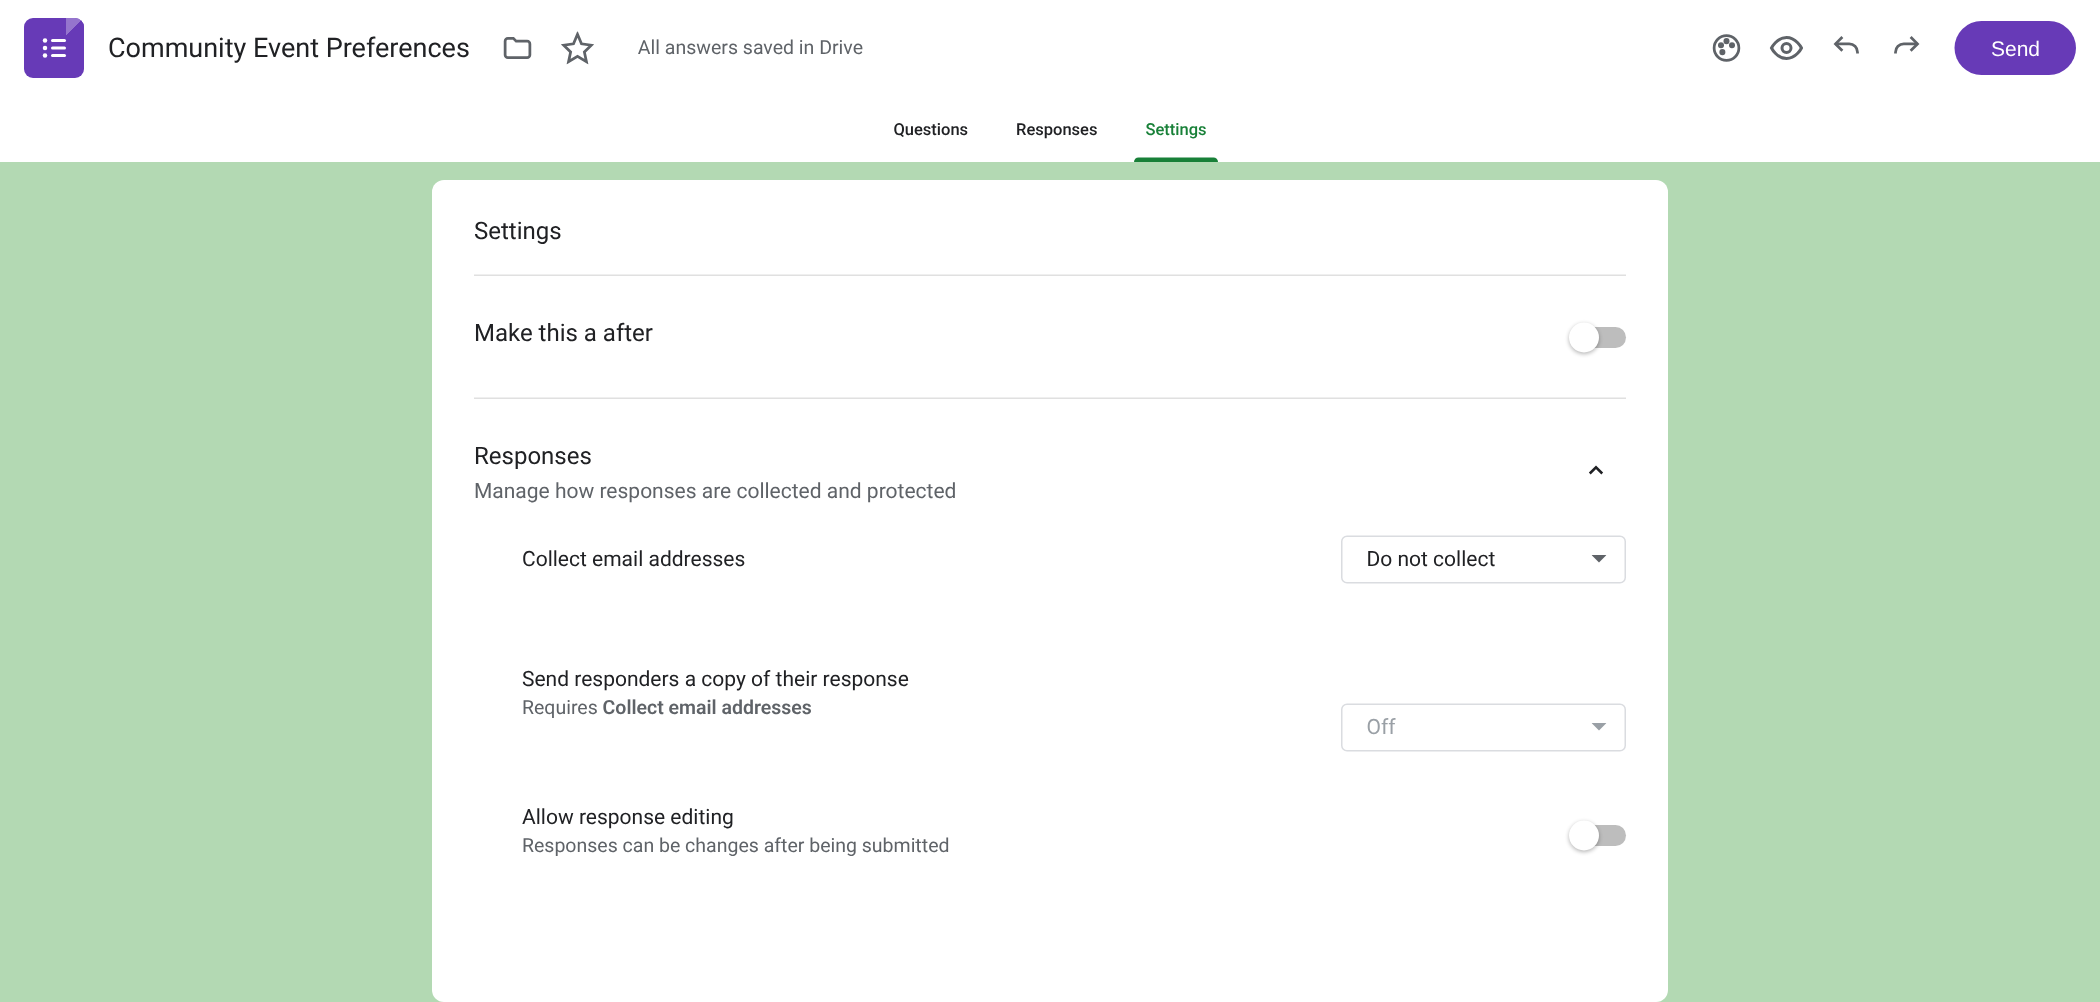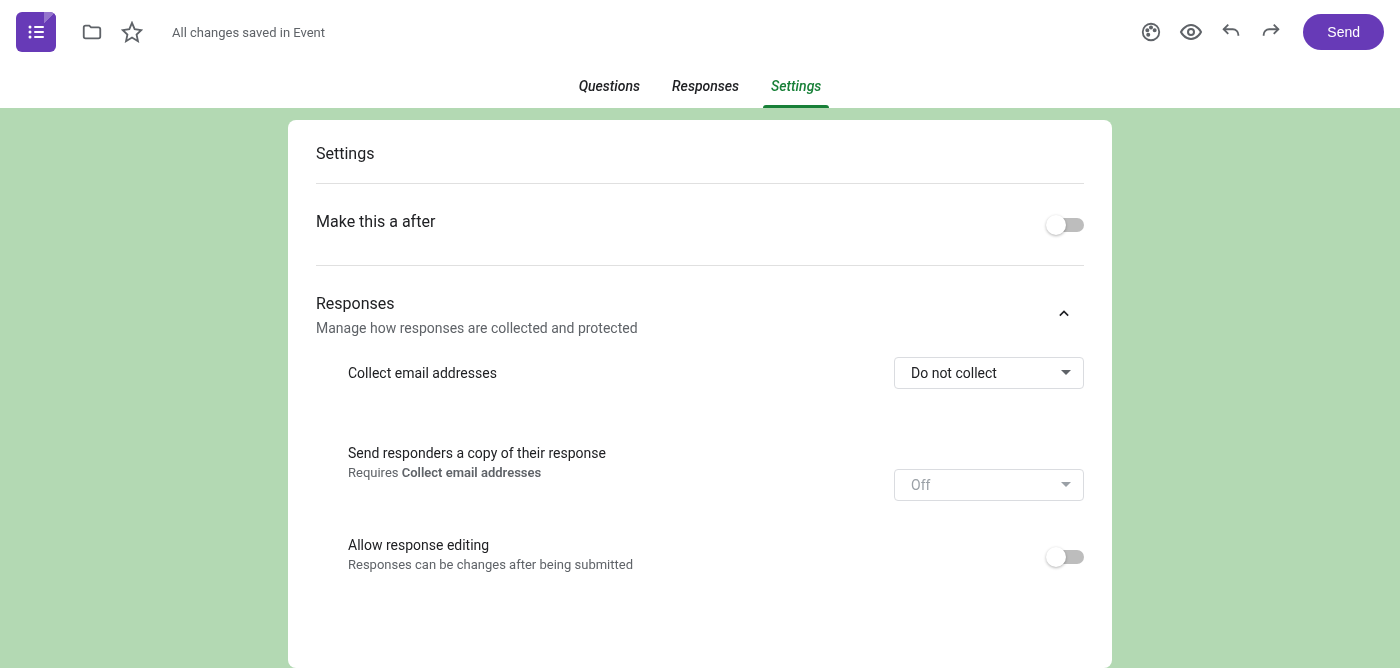--- a/index.html
+++ b/index.html
@@ -9,21 +9,21 @@
   .app-icon { width: 40px; height: 40px; background: #673ab7; border-radius: 6px 6px 6px 6px; position: relative; display: flex; align-items: center; justify-content: center; margin-right: 16px; }
   .app-icon::before { content: ''; position: absolute; top: 0; right: 0; width: 12px; height: 12px; background: linear-gradient(135deg, #9575cd 50%, #673ab7 50%); border-radius: 0 6px 0 0; }
   
   .form-title { font-size: 18px; color: #202124; margin-right: 12px; }
   .header-icon-btn { width: 40px; height: 40px; display: flex; align-items: center; justify-content: center; border-radius: 50%; cursor: pointer; color: #5f6368; }
   .save-status { font-size: 13px; color: #5f6368; margin-left: 20px; }
   .header-spacer { flex: 1; }
   .send-btn { background: #673ab7; color: #fff; border: none; border-radius: 18px; padding: 10px 24px; font-size: 14px; font-weight: 500; cursor: pointer; margin-left: 12px; }
   
   .tabs { display: flex; justify-content: center; align-items: center; height: 44px; border-bottom: none; }
-  .tab { padding: 0 16px; height: 44px; display: flex; align-items: center; font-size: 14px; font-weight: 500; color: #202124; cursor: pointer; position: relative; font-style: italic; }
+  .tab { padding: 0 16px; height: 44px; display: flex; align-items: center; font-size: 11px; font-weight: 500; color: #202124; cursor: pointer; position: relative; }
   .tab.active { color: #188038; }
   .tab.active::after { content: ''; position: absolute; bottom: 0; left: 8px; right: 8px; height: 3px; background: #188038; border-radius: 3px 3px 0 0; }
   
   .canvas { background: #b3d9b3; min-height: 560px; padding-top: 12px; display: flex; justify-content: center; }
   .card { width: 824px; background: #fff; border-radius: 8px; padding: 24px 28px 0 28px; }
   .card-title { font-size: 16px; color: #202124; padding-bottom: 20px; border-bottom: 1px solid #e0e0e0; }
   
   .section { padding: 28px 0; }
   .section.divider { border-bottom: 1px solid #e0e0e0; }
   .section-row { display: flex; align-items: flex-start; justify-content: space-between; }
@@ -58,31 +58,32 @@
         <g fill="#fff">
           <circle cx="3" cy="4" r="1.5"></circle>
           <rect x="7" y="3" width="10" height="2" rx="1"></rect>
           <circle cx="3" cy="9" r="1.5"></circle>
           <rect x="7" y="8" width="10" height="2" rx="1"></rect>
           <circle cx="3" cy="14" r="1.5"></circle>
           <rect x="7" y="13" width="10" height="2" rx="1"></rect>
         </g>
       </svg>
   </div>
+  <div class="form-title">Community Event Preferences</div>
   <div class="header-icon-btn">
     <svg width="22" height="22" viewBox="0 0 24 24" fill="none" stroke="#5f6368" stroke-width="2">
         <path d="M3 7a2 2 0 0 1 2-2h4l2 2h8a2 2 0 0 1 2 2v8a2 2 0 0 1-2 2H5a2 2 0 0 1-2-2V7z"></path>
       </svg>
   </div>
   <div class="header-icon-btn">
     <svg width="22" height="22" viewBox="0 0 24 24" fill="none" stroke="#5f6368" stroke-width="2">
         <path d="M12 2l2.9 6.9L22 10l-5 4.9 1.5 7.1L12 18l-6.5 4 1.5-7.1L2 10l7.1-1.1L12 2z"></path>
       </svg>
   </div>
-  <div class="save-status">All changes saved in Event</div>
+  <div class="save-status">All answers saved in Drive</div>
   <div class="header-spacer"></div>
   <div class="header-icon-btn">
     <svg width="22" height="22" viewBox="0 0 24 24" fill="none" stroke="#5f6368" stroke-width="2">
         <circle cx="12" cy="12" r="9"></circle>
         <circle cx="8" cy="10" r="1.2" fill="#5f6368"></circle>
         <circle cx="12" cy="7" r="1.2" fill="#5f6368"></circle>
         <circle cx="16" cy="10" r="1.2" fill="#5f6368"></circle>
         <circle cx="9" cy="15" r="1.2" fill="#5f6368"></circle>
       </svg>
   </div>

